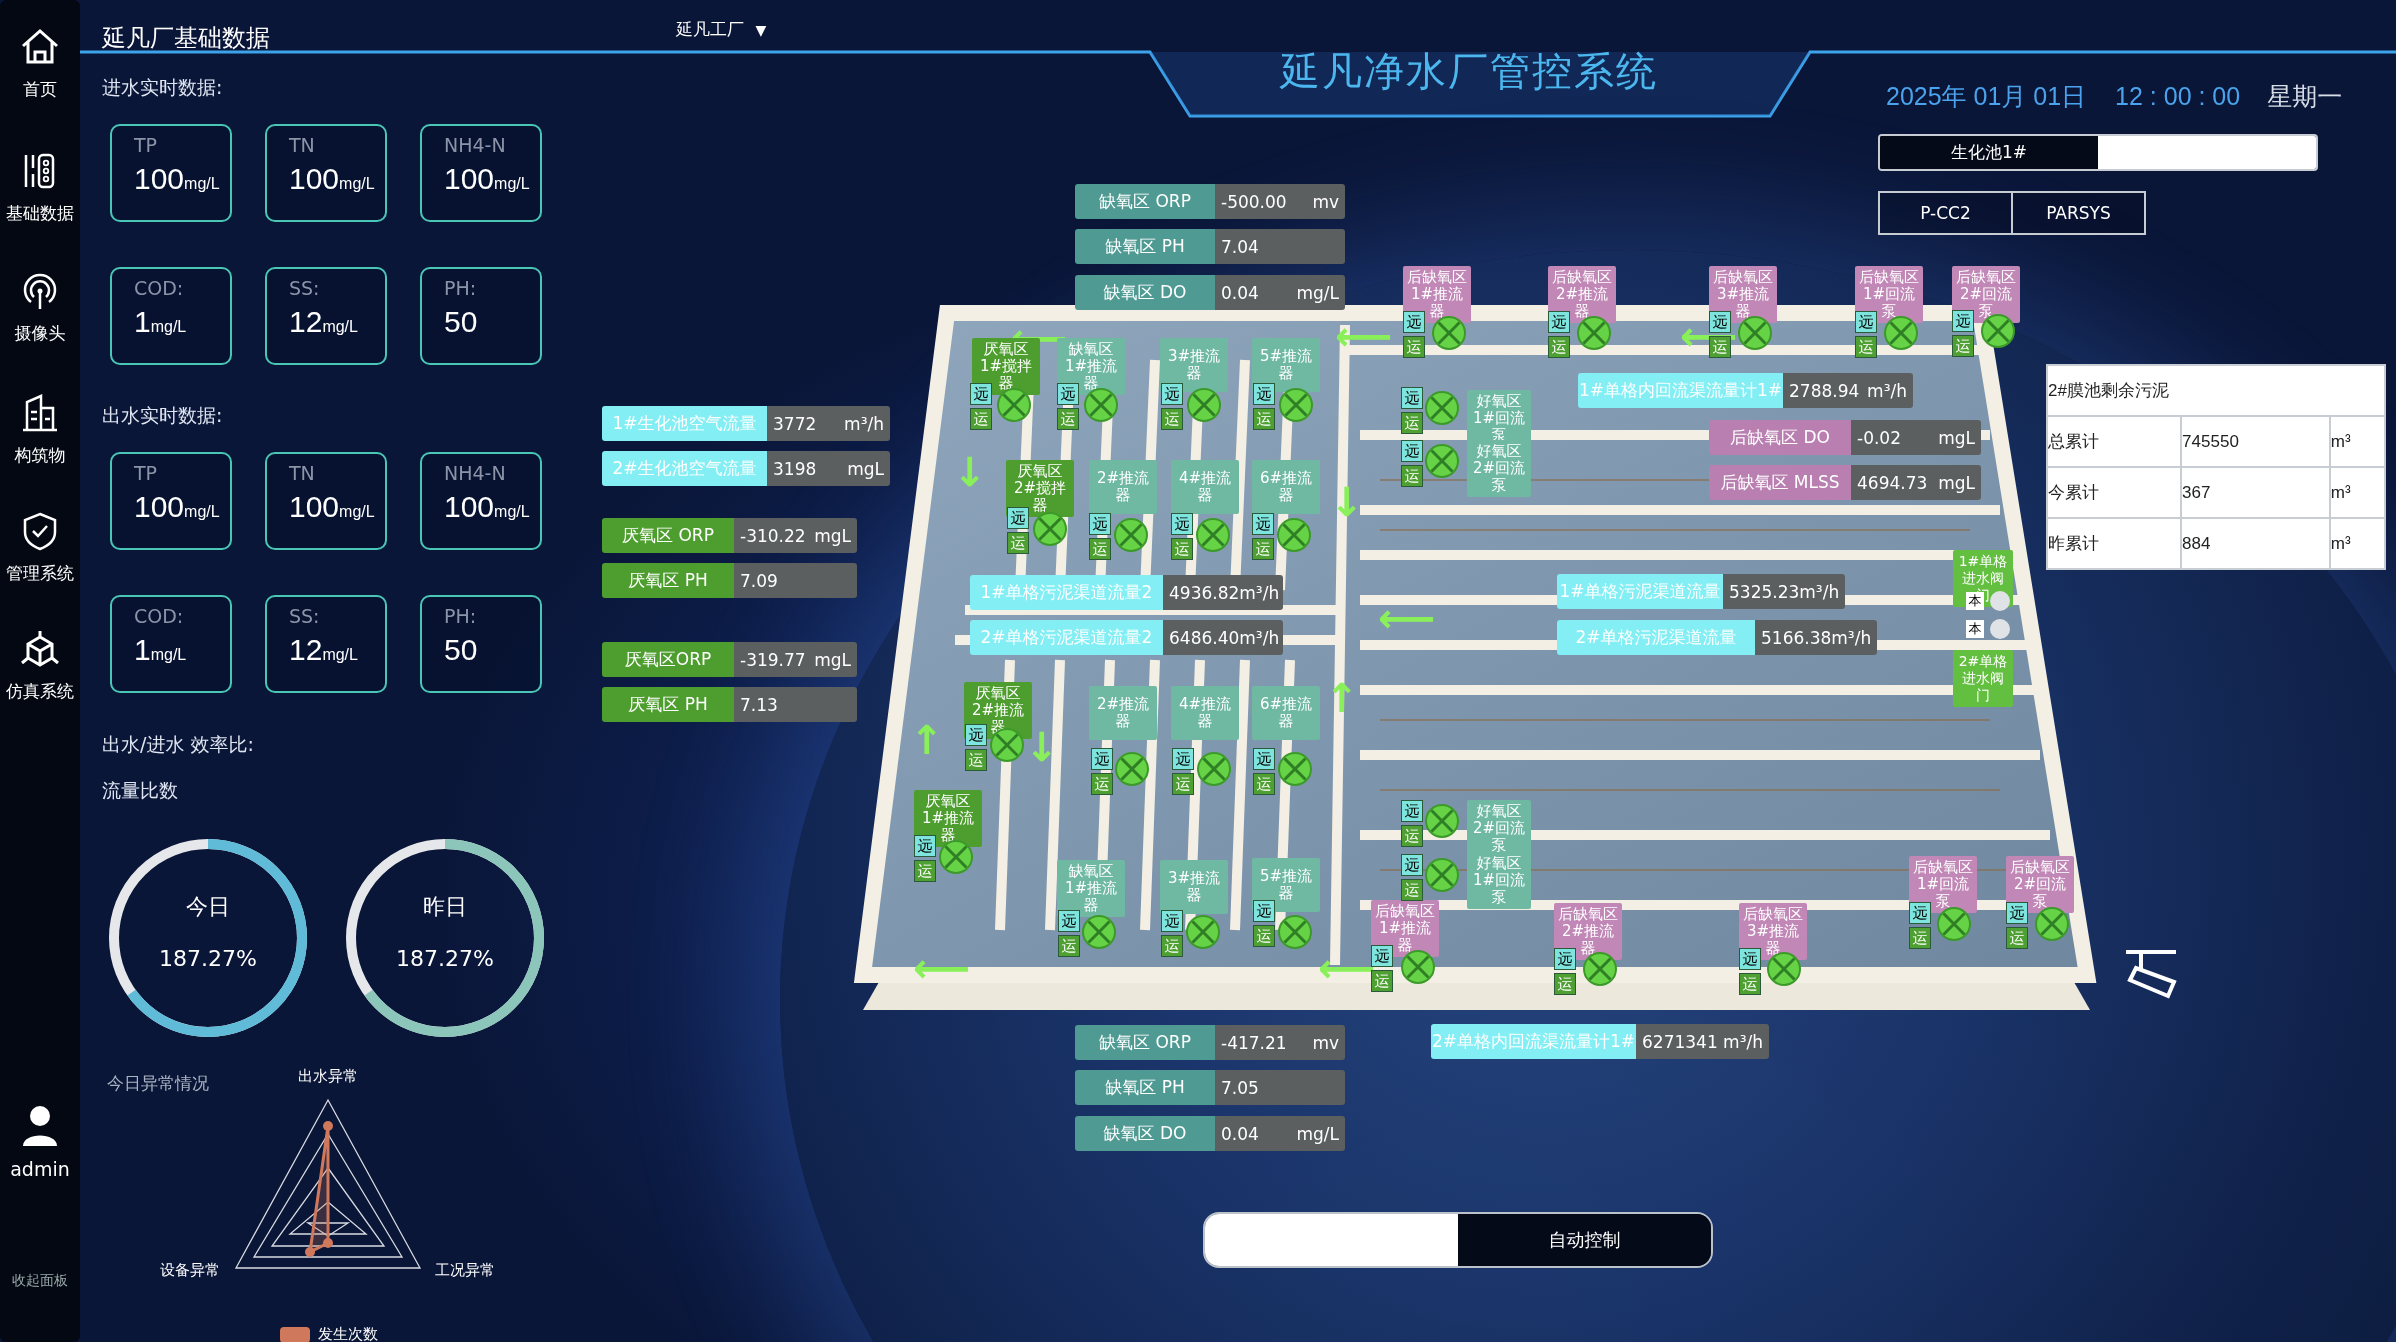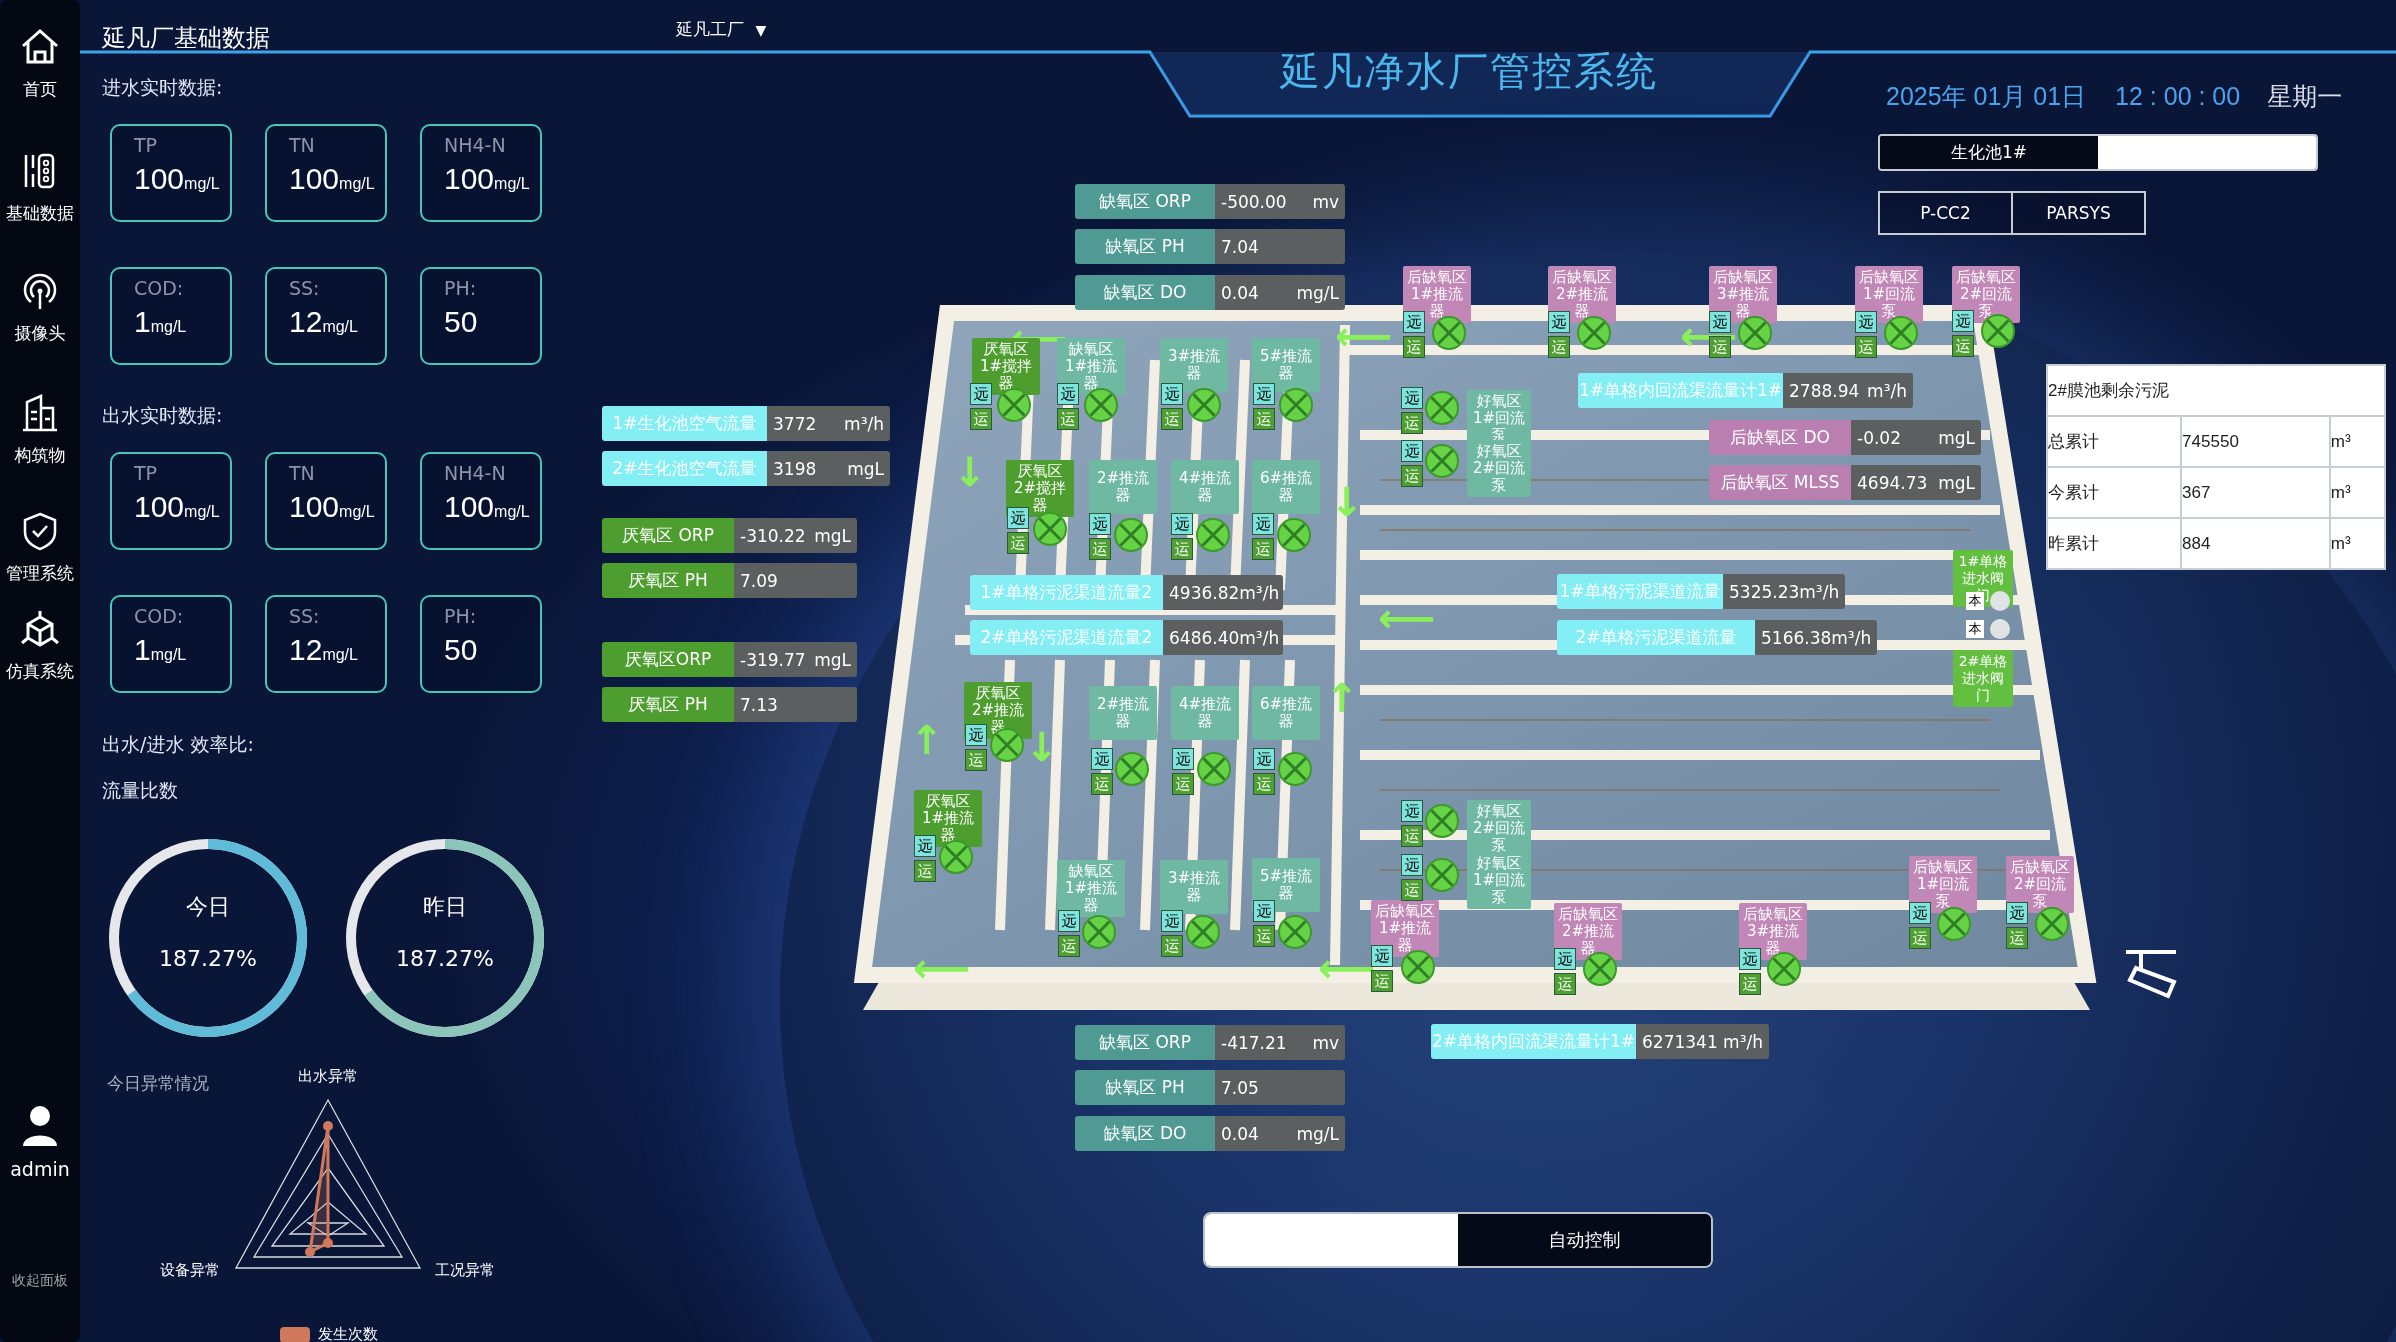--- a/index.html
+++ b/index.html
@@ -57,21 +57,21 @@
 .rr .r1{background:#7de5dd}
 .rr .r2{background:#4fa032;color:#fff;margin-top:3px}
 .fan{position:absolute;width:34px;height:34px;border-radius:50%;background:#66d245;border:2px solid #3c9a2a;pointer-events:auto;cursor:pointer;overflow:hidden}
 .fan:before,.fan:after{content:"";position:absolute;left:50%;top:50%;width:40px;height:3px;background:#2f7f25;transform-origin:center}
 .fan:before{transform:translate(-50%,-50%) rotate(45deg)}
 .fan:after{transform:translate(-50%,-50%) rotate(-45deg)}
 .arrow{position:absolute;color:#8af05a;font-size:40px;font-weight:bold;line-height:1}
 
 .stable{position:absolute;left:2046px;top:364px;width:340px;border-collapse:collapse;background:#fff;color:#222;font-size:17px;font-family:"Liberation Sans",sans-serif}
 .stable td{border:2px solid #c8cdd3;height:51px;text-align:left}
-.ctrl{position:absolute;left:1203px;top:1212px;width:510px;height:56px;border:2px solid #bcc2ca;border-radius:8px;overflow:hidden;display:flex}
+.ctrl{position:absolute;left:1203px;top:1212px;width:510px;height:56px;border:2px solid #bcc2ca;border-radius:16px;overflow:hidden;display:flex}
 .ctrl div{flex:1;display:flex;align-items:center;justify-content:center;font-size:18px;cursor:pointer}
 .radar-lbl{position:absolute;font-size:15px;color:#fff}
 </style>
 </head>
 <body>
 
 <div id="root">
   <div class="earth"></div>
 
   <svg class="abs" style="left:80px;top:0" width="2316" height="130">
@@ -128,21 +128,21 @@
         </svg>
       <span>构筑物</span>
     </div>
     <div class="nav" style="top:510px">
       <svg width="42" height="42" viewBox="0 0 42 42">
           <path d="M21 4 L36 10 V22 C36 31 29 36 21 39 C13 36 6 31 6 22 V10 Z" fill="none" stroke="#fff" stroke-width="2.5"></path>
           <path d="M14 21 L19 26 L28 16" fill="none" stroke="#fff" stroke-width="2.5"></path>
         </svg>
       <span>管理系统</span>
     </div>
-    <div class="nav" style="top:608px">
+    <div class="nav" style="top:628px">
       <svg width="42" height="42" viewBox="0 0 42 42">
           <path d="M21 3 V9 M21 9 L9 16 V30 L21 37 L33 30 V16 Z M9 16 L21 23 L33 16 M21 23 V37 M9 30 L3 35 M33 30 L39 35" fill="none" stroke="#fff" stroke-width="3"></path>
         </svg>
       <span>仿真系统</span>
     </div>
     <div class="nav" style="top:1104px">
       <svg width="40" height="44" viewBox="0 0 40 44">
           <circle cx="20" cy="12" r="10" fill="#fff"></circle>
           <path d="M3 42 C3 28 37 28 37 42 Z" fill="#fff"></path>
         </svg>

